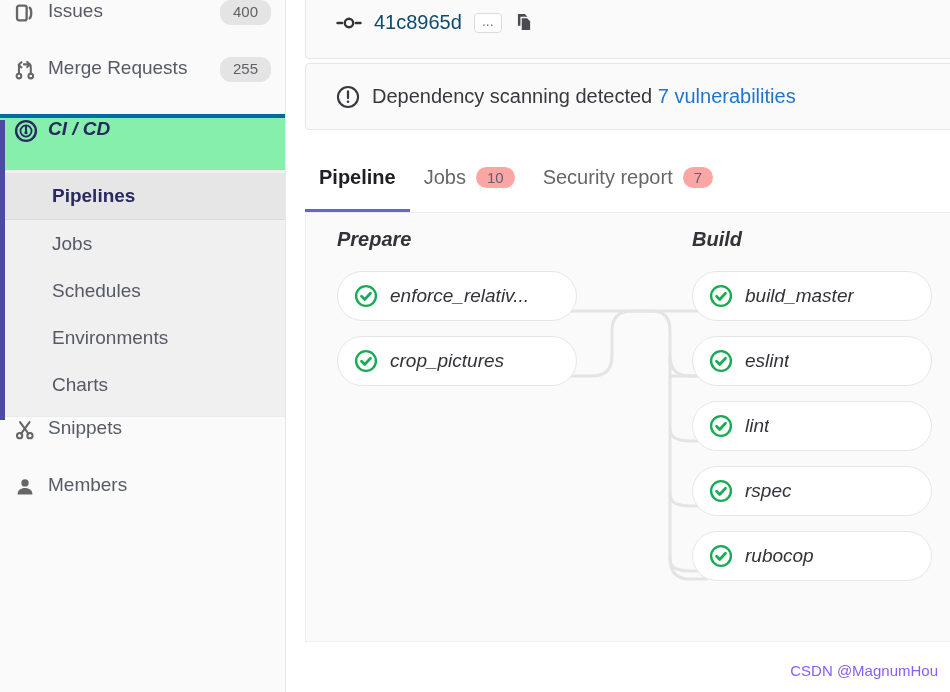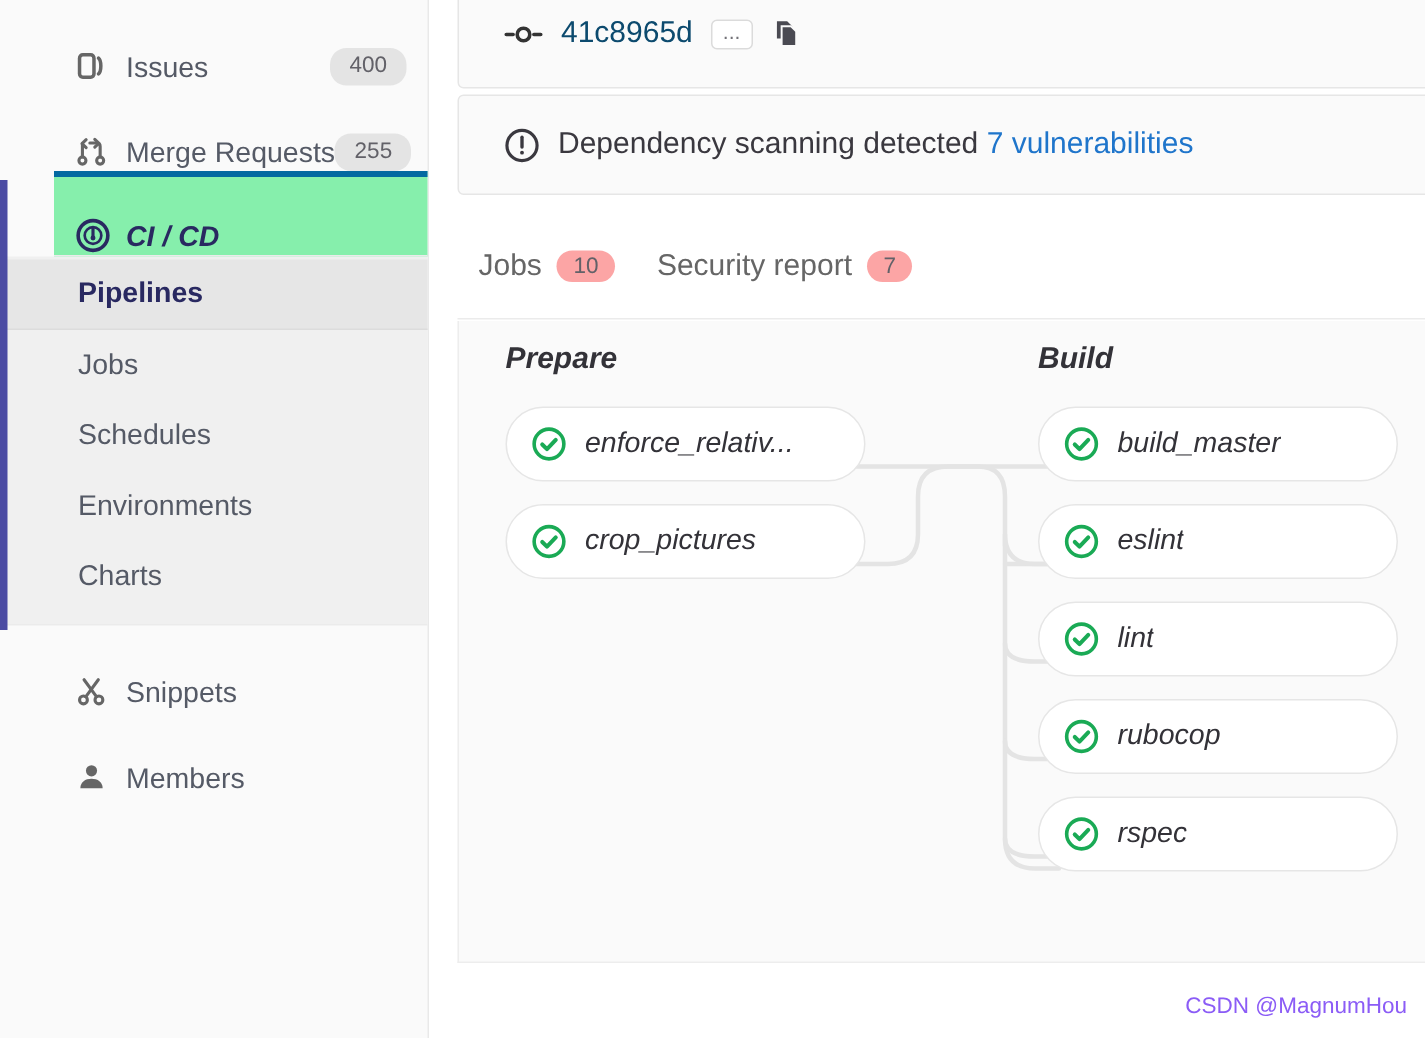--- a/index.html
+++ b/index.html
@@ -13,27 +13,26 @@
 
   
   #sidebar {
     position: absolute; left: 0; top: 0;
     width: 286px; height: 692px;
     background: #fafafa;
     border-right: 1px solid #e9e9e9;
   }
   .nav-item {
     position: relative;
-    display: flex; align-items: flex-end;
+    display: flex; align-items: flex-start;
     height: 57px;
     padding-left: 14px; padding-right: 14px;
     color: #555a66;
     font-size: 19px;
     cursor: pointer;
-    margin-left: 36px;
   }
   .nav-item .nav-ico {
     width: 34px; min-width: 34px; height: 26px;
     display: flex; align-items: center; justify-content: flex-start;
   }
   .nav-item .nav-label { flex: 1; white-space: nowrap; }
   .nav-badge {
     background: #e4e4e4;
     color: #626168;
     font-size: 15px;
@@ -290,20 +289,23 @@
           </svg>
         </span>
         <span class="alert-text">
           <span>Dependency scanning detected</span>
           <a class="alert-link">7 vulnerabilities</a>
         </span>
       </div>
     </div>
 
     <div id="tabs">
+      <div class="tab active">
+        <span>Pipeline</span>
+      </div>
       <div class="tab">
         <span>Jobs</span>
         <span class="tab-badge">10</span>
       </div>
       <div class="tab">
         <span>Security report</span>
         <span class="tab-badge">7</span>
       </div>
     </div>
 
@@ -375,29 +377,29 @@
           </span>
           <span class="job-name">lint</span>
         </div>
         <div class="job">
           <span class="status-ico">
             <svg width="24" height="24" viewBox="0 0 16 16" fill="none">
               <circle cx="8" cy="8" r="6.6" stroke="#1aaa55" stroke-width="1.6"></circle>
               <path d="M5 8.2l2.1 2.1L11 6.2" stroke="#1aaa55" stroke-width="1.8" stroke-linecap="round" stroke-linejoin="round"></path>
             </svg>
           </span>
+          <span class="job-name">rspec</span>
+        </div>
+        <div class="job">
+          <span class="status-ico">
+            <svg width="24" height="24" viewBox="0 0 16 16" fill="none">
+              <circle cx="8" cy="8" r="6.6" stroke="#1aaa55" stroke-width="1.6"></circle>
+              <path d="M5 8.2l2.1 2.1L11 6.2" stroke="#1aaa55" stroke-width="1.8" stroke-linecap="round" stroke-linejoin="round"></path>
+            </svg>
+          </span>
           <span class="job-name">rubocop</span>
-        </div>
-        <div class="job">
-          <span class="status-ico">
-            <svg width="24" height="24" viewBox="0 0 16 16" fill="none">
-              <circle cx="8" cy="8" r="6.6" stroke="#1aaa55" stroke-width="1.6"></circle>
-              <path d="M5 8.2l2.1 2.1L11 6.2" stroke="#1aaa55" stroke-width="1.8" stroke-linecap="round" stroke-linejoin="round"></path>
-            </svg>
-          </span>
-          <span class="job-name">rspec</span>
         </div>
       </div>
     </div>
 
     <div id="watermark">CSDN @MagnumHou</div>
   </div>
 </div>
 
 </body></html>

